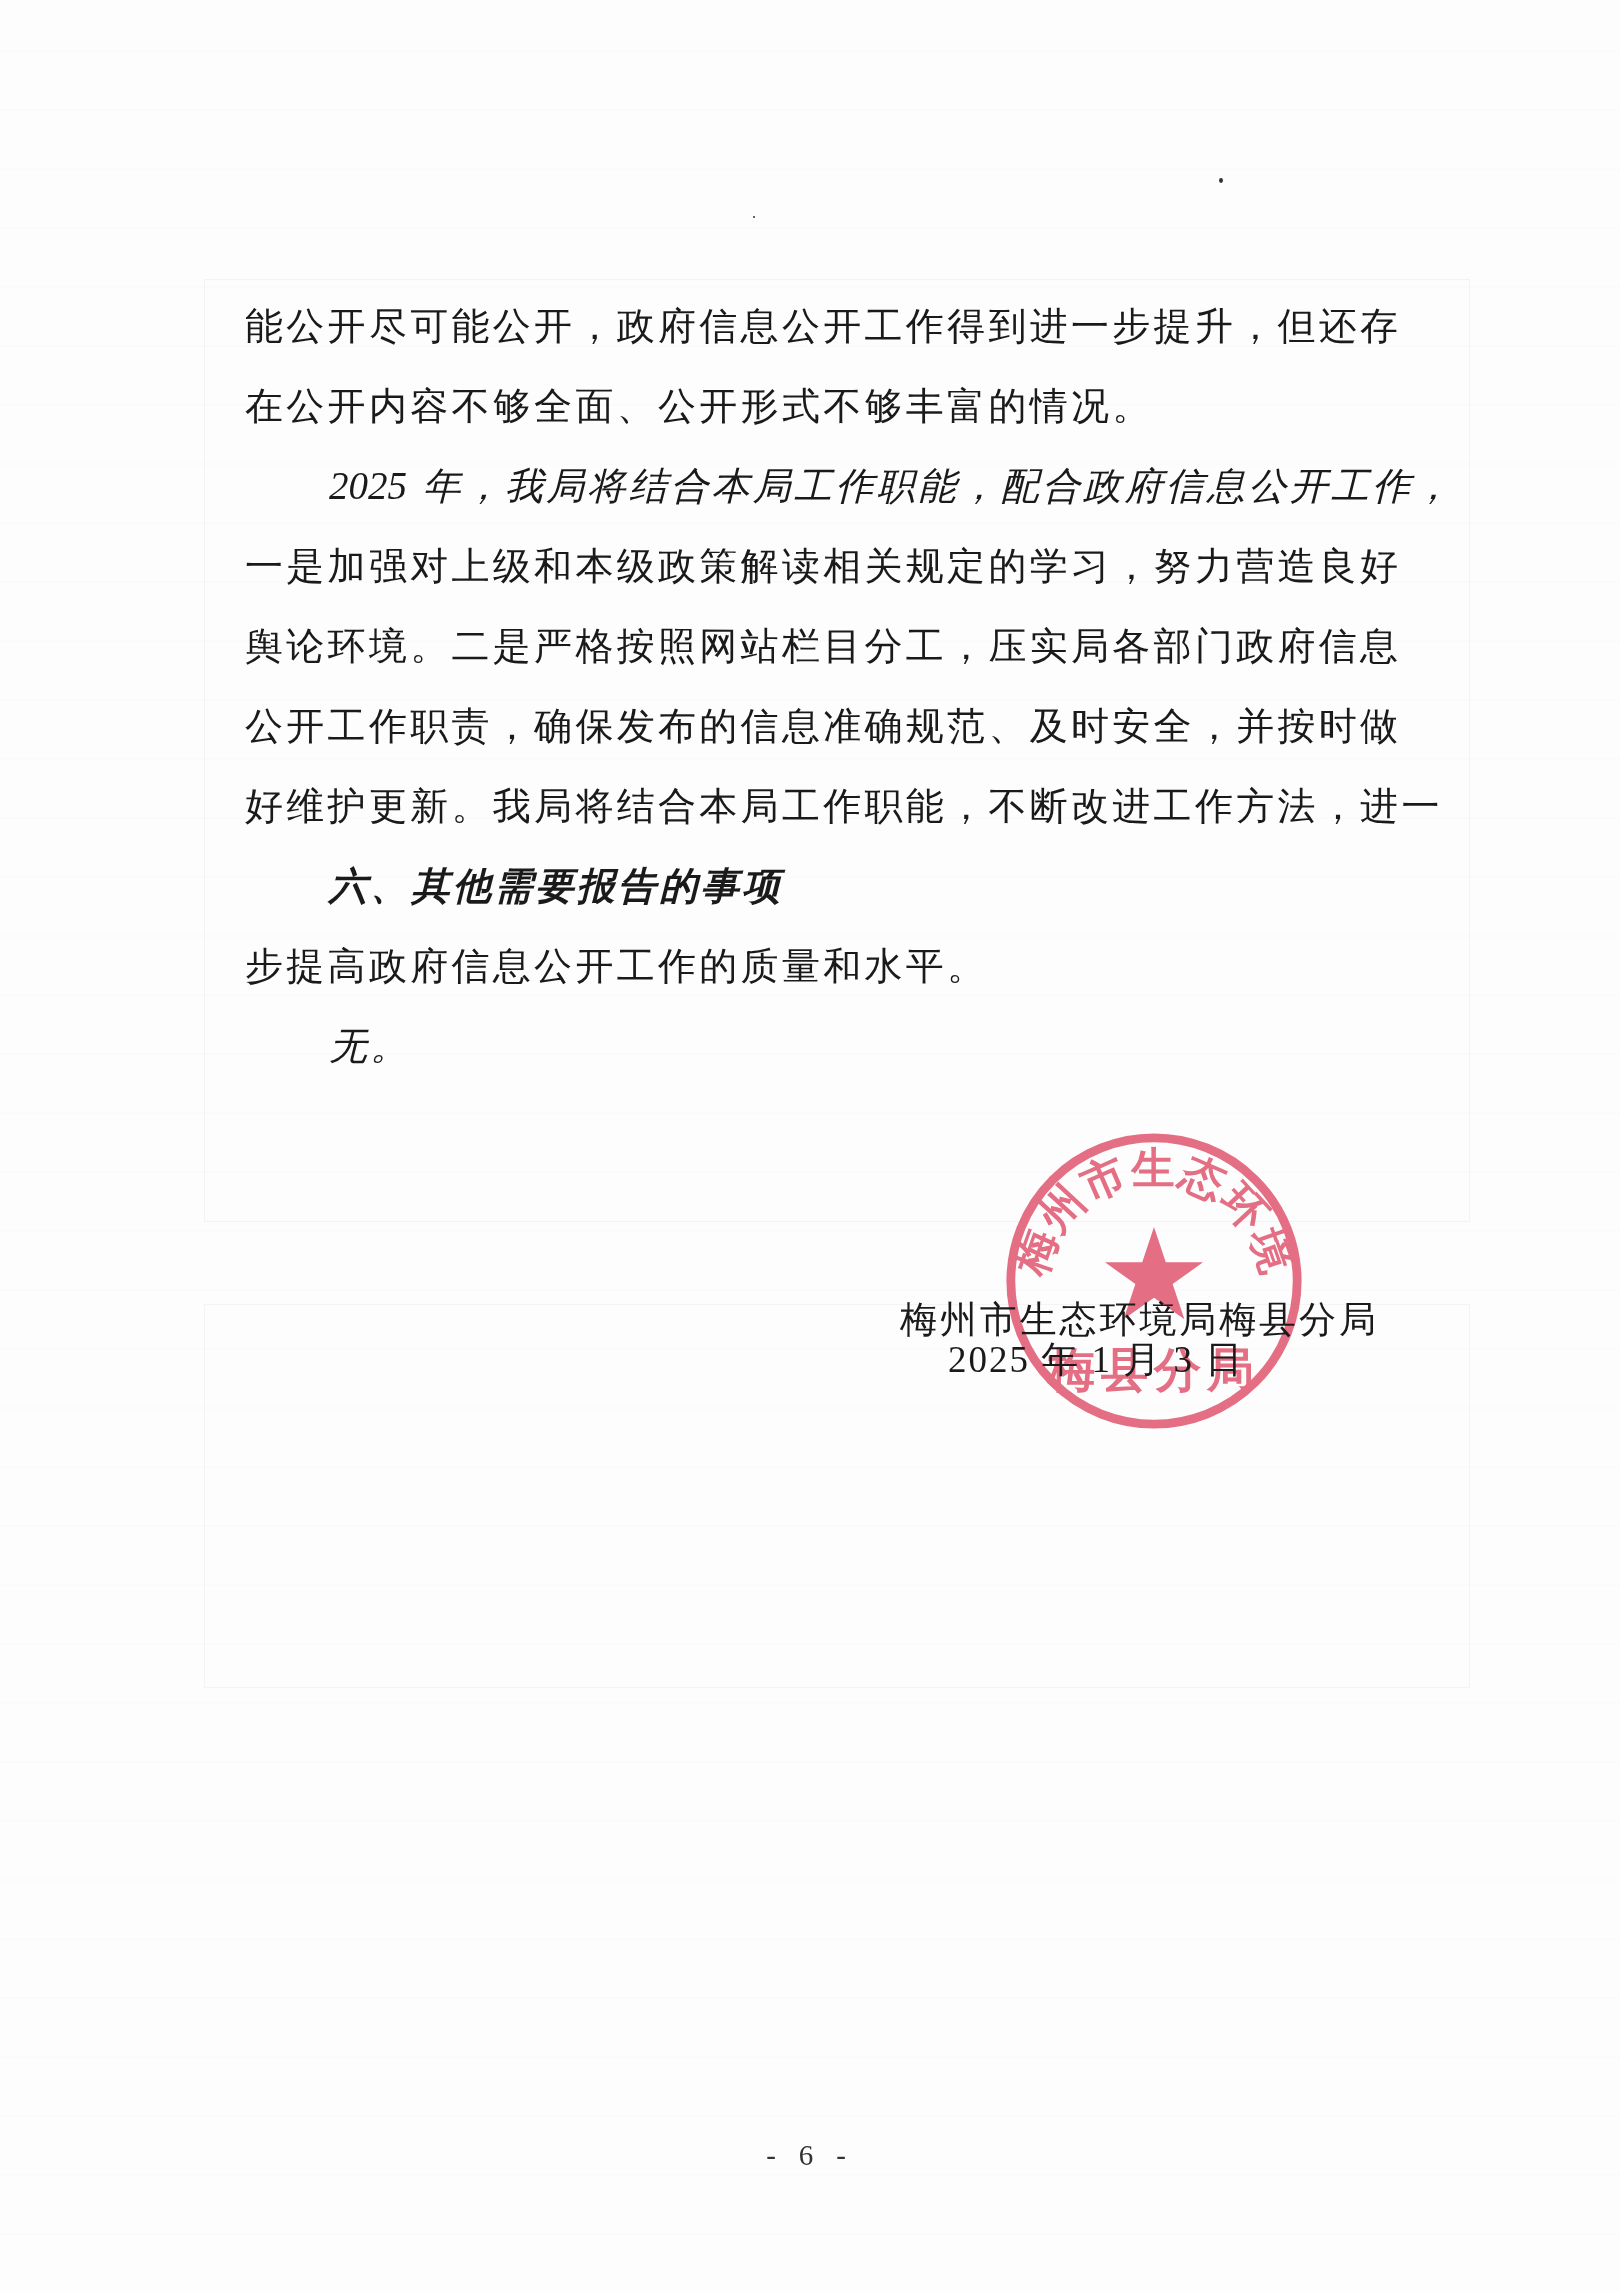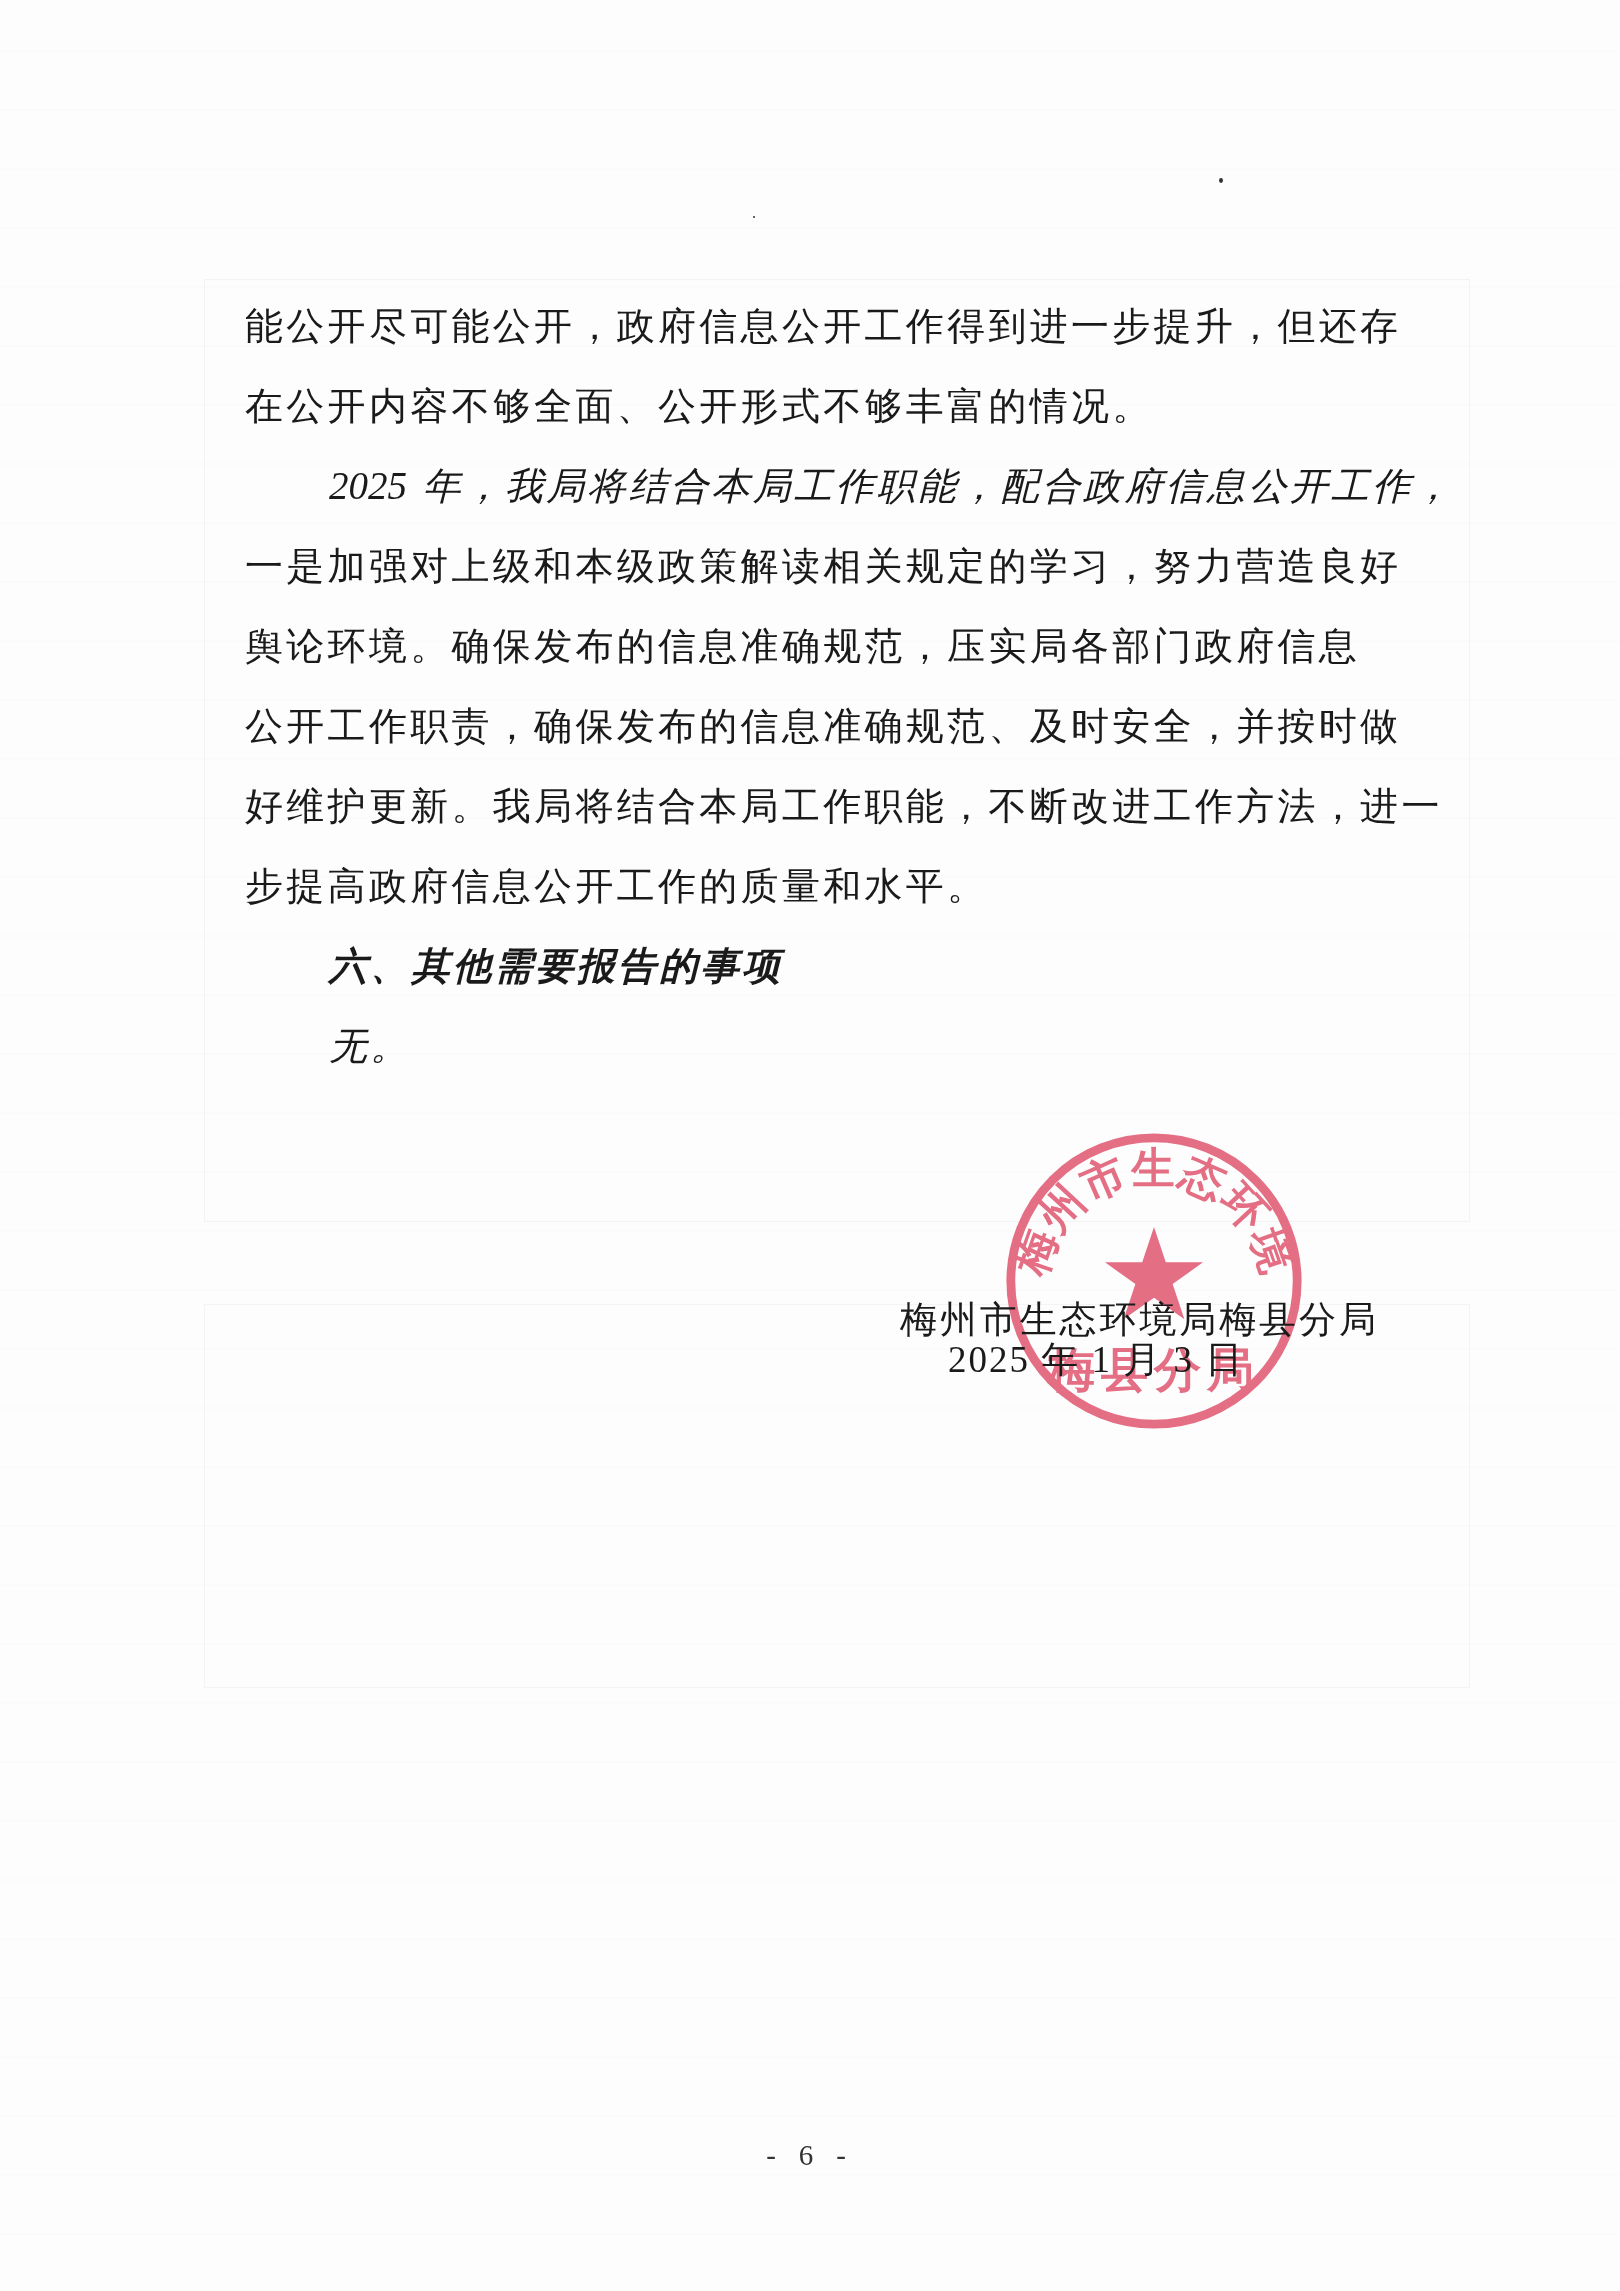--- a/index.html
+++ b/index.html
@@ -126,26 +126,26 @@
 
   <span class="speck" style="left:1219px;top:178px;width:3.9px;height:4.9px;"></span>
   <span class="speck" style="left:753px;top:216px;width:2px;height:2px;"></span>
 
   <div class="body-text">
     <span class="line">能公开尽可能公开，政府信息公开工作得到进一步提升，但还存</span>
     <span class="line">在公开内容不够全面、公开形式不够丰富的情况。</span>
 
     <span class="line indent"><span class="serif-num">2025</span><span> 年，我局将结合本局工作职能，配合政府信息公开工作，</span></span>
     <span class="line">一是加强对上级和本级政策解读相关规定的学习，努力营造良好</span>
-    <span class="line">舆论环境。确保发布的信息准确规范，压实局各部门政府信息</span>
+    <span class="line">舆论环境。二是严格按照网站栏目分工，压实局各部门政府信息</span>
     <span class="line">公开工作职责，确保发布的信息准确规范、及时安全，并按时做</span>
     <span class="line">好维护更新。我局将结合本局工作职能，不断改进工作方法，进一</span>
+    <span class="line indent heading">六、其他需要报告的事项</span>
+
     <span class="line">步提高政府信息公开工作的质量和水平。</span>
-
-    <span class="line indent heading">六、其他需要报告的事项</span>
     <span class="line indent">无。</span>
   </div>
 
   <svg class="stamp" viewBox="0 0 310 310">
     <defs>
       <path id="arcTop" d="M 48 200 A 112 112 0 1 1 262 200"></path>
     </defs>
     <circle cx="155" cy="155" r="146" fill="none" stroke="#e0566e" stroke-width="9"></circle>
     <text font-size="44" font-weight="bold" fill="#e0566e" font-family="DejaVu Sans, sans-serif" letter-spacing="2">
       <textPath href="#arcTop" startOffset="50%" text-anchor="middle">梅州市生态环境</textPath>

